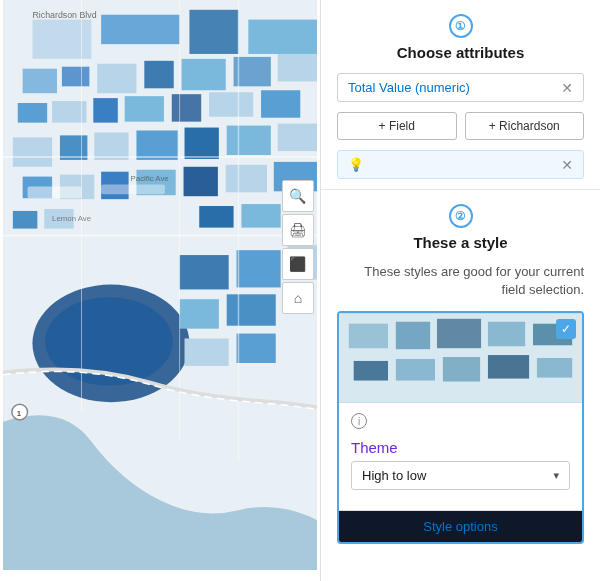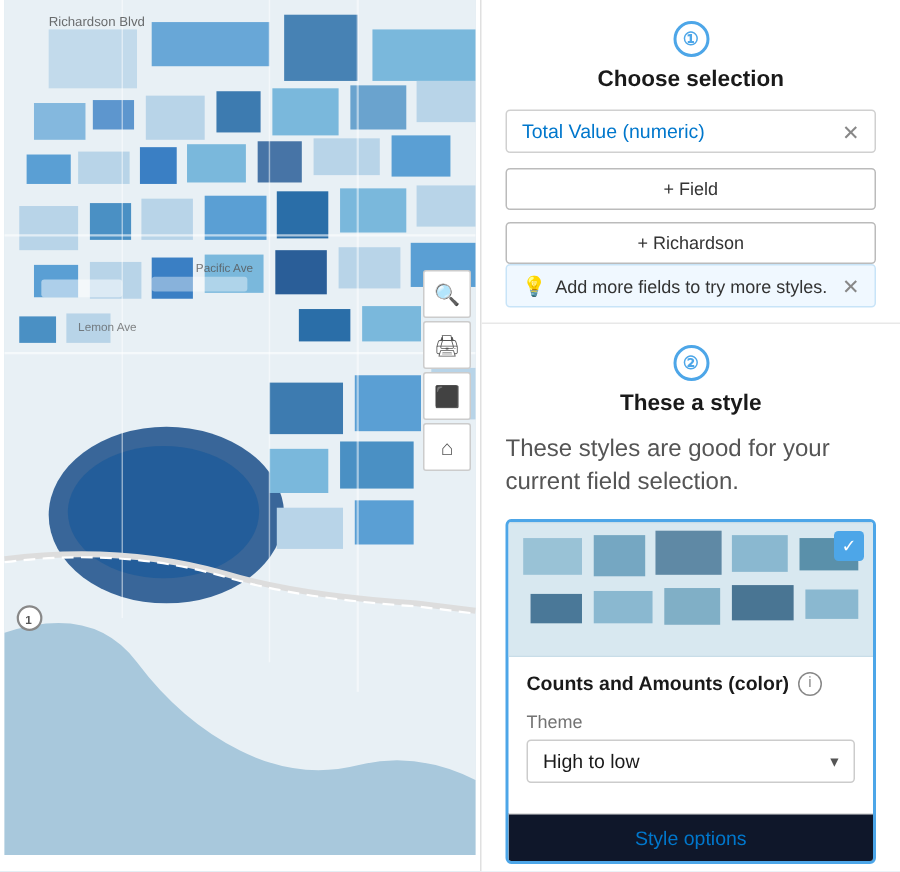--- a/index.html
+++ b/index.html
@@ -109,21 +109,21 @@
       color: #888;
       font-size: 14px;
       cursor: pointer;
       line-height: 1;
     }
 
     
     .add-buttons-row {
       display: flex;
       gap: 8px;
-      flex-direction: column;
+      margin-bottom: 10px;
     }
 
     .add-btn {
       flex: 1;
       border: 1px solid #bbb;
       background: #fff;
       border-radius: 3px;
       padding: 6px 8px;
       font-size: 12px;
       color: #333;
@@ -157,23 +157,23 @@
       color: #4da6e8;
       font-size: 13px;
     }
 
     
     .section-2 {
       padding: 14px 16px 0px 16px;
     }
 
     .section-subtitle {
-      font-size: 16px;
+      font-size: 13px;
       color: #555;
-      text-align: left;
+      text-align: right;
       margin-bottom: 12px;
       line-height: 1.4;
     }
 
     
     .style-card {
       border: 2px solid #4da6e8;
       border-radius: 4px;
       overflow: hidden;
       position: relative;
@@ -226,22 +226,22 @@
       border: 1.5px solid #888;
       color: #888;
       font-size: 10px;
       display: flex;
       align-items: center;
       justify-content: center;
       cursor: pointer;
     }
 
     .theme-label {
-      font-size: 12px;
-      color: #737373;
+      font-size: 15px;
+      color: #6d28d9;
       margin-bottom: 5px;
     }
 
     
     .dropdown-row {
       display: flex;
       align-items: center;
       border: 1px solid #ccc;
       border-radius: 3px;
       padding: 6px 10px;
@@ -364,36 +364,35 @@
     <div class="map-tool-btn">🖨</div>
     <div class="map-tool-btn">⬛</div>
     <div class="map-tool-btn">⌂</div>
   </div>
 </div>
 
 <div class="right-panel">
 
   <div class="section-1">
     <div class="step-circle">①</div>
-    <div class="section-title">Choose selection</div>
+    <div class="section-title">Choose attributes</div>
 
     <div class="attribute-row">
       <span class="attribute-label">Total Value (numeric)</span>
       <span class="close-btn">✕</span>
     </div>
 
     <div class="add-buttons-row">
       <button class="add-btn">+ Field</button>
       <button class="add-btn">+ Richardson</button>
     </div>
 
     <div class="info-bar">
       <div class="info-bar-content">
         <span class="info-icon">💡</span>
-        <span>Add more fields to try more styles.</span>
       </div>
       <span class="close-btn">✕</span>
     </div>
   </div>
 
   <div class="section-2">
     <div class="step-circle">②</div>
     <div class="section-title">These a style</div>
     <div class="section-subtitle">These styles are good for your current field selection.</div>
 
@@ -413,21 +412,20 @@
           <rect x="15" y="48" width="35" height="20" fill="#4a7898"></rect>
           <rect x="58" y="46" width="40" height="22" fill="#8ab8d0"></rect>
           <rect x="106" y="44" width="38" height="25" fill="#6aa0bc" opacity="0.8"></rect>
           <rect x="152" y="42" width="42" height="24" fill="#3a6888" opacity="0.9"></rect>
           <rect x="202" y="45" width="36" height="20" fill="#8ab8d0"></rect>
         </svg>
       </div>
 
       <div class="style-card-body">
         <div class="style-card-title-row">
-          <span class="style-card-title">Counts and Amounts (color)</span>
           <div class="info-circle">i</div>
         </div>
 
         <div class="theme-label">Theme</div>
 
         <div class="dropdown-row">
           <span class="dropdown-value">High to low</span>
           <span class="chevron-icon">▾</span>
         </div>
       </div>

